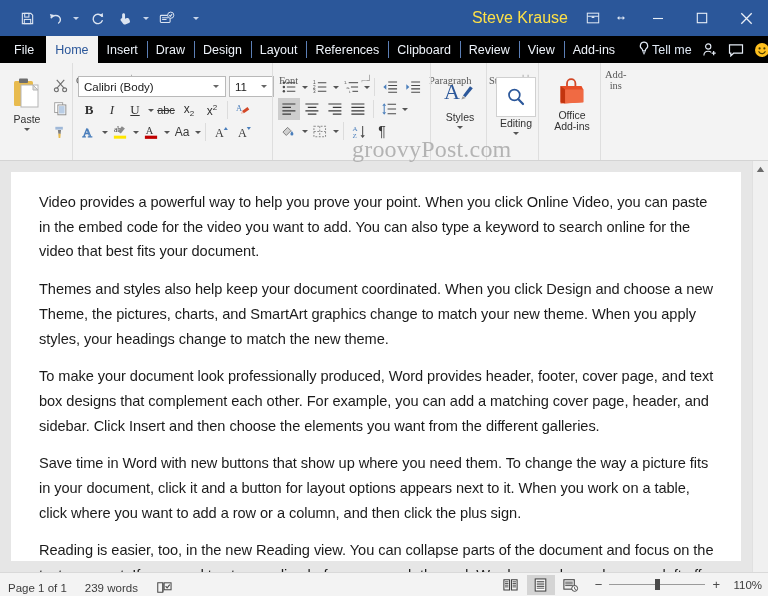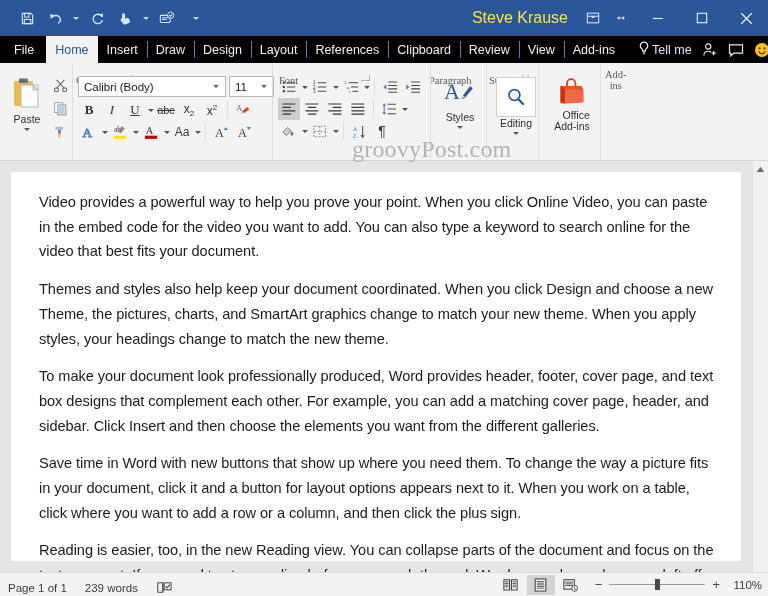--- a/index.html
+++ b/index.html
@@ -169,21 +169,21 @@
   .bigbtn {
     width: 48px;
     display: flex;
     flex-direction: column;
     align-items: center;
     justify-content: flex-start;
     font-size: 10.5px;
     color: #323232;
     padding-top: 3px;
   }
-  .bigbtn .lbl { margin-top: 1px; line-height: 11px; text-align: right; }
+  .bigbtn .lbl { margin-top: 1px; line-height: 11px; text-align: center; }
   .bigbtn .arw {
     width: 0; height: 0;
     border-left: 3.4px solid transparent;
     border-right: 3.4px solid transparent;
     border-top: 3.8px solid #555;
     margin-top: 3px;
   }
   .framed {
     border: 1px solid #d0d0d0;
     background: #fff;

